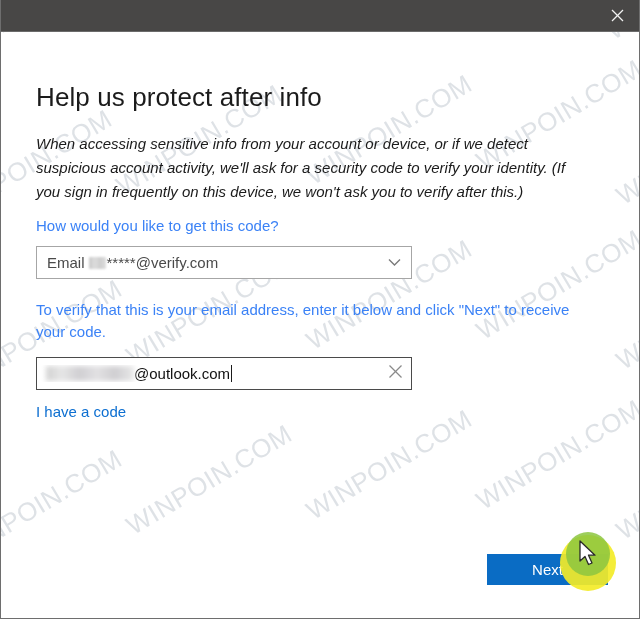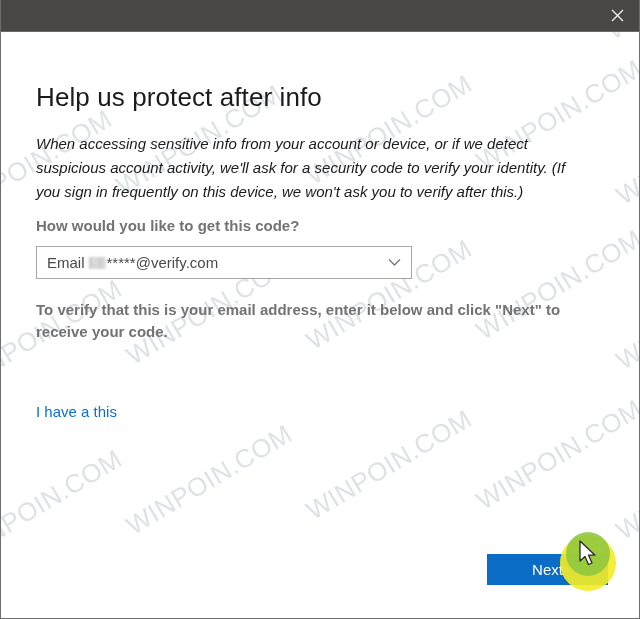--- a/index.html
+++ b/index.html
@@ -102,22 +102,22 @@
     font-size: 15px;
     line-height: 24px;
     color: #1b1b1b;
     font-style: italic;
   }
 
   .field-label {
     position: absolute;
     left: 35px;
     font-size: 15px;
-    font-weight: bold;
-    color: #737373;
+    font-weight: normal;
+    color: #3b82f6;
     line-height: 22px;
   }
   #code-method-label { top: 184px; }
   #verify-label { top: 268px; width: 556px; }
 
   
   #method-select {
     position: absolute;
     left: 35px;
     top: 215px;
@@ -320,22 +320,37 @@
       </div>
       <div id="method-chevron">
         <svg width="13" height="9" viewBox="0 0 13 9">
           <polyline points="1,1.5 6.5,7 12,1.5" fill="none" stroke="#7a7a7a" stroke-width="1.4"></polyline>
         </svg>
       </div>
     </div>
 
     <div class="field-label" id="verify-label">To verify that this is your email address, enter it below and click "Next" to receive your code.</div>
 
-
-    <a id="have-code-link" href="#">I have a this</a>
+    <div id="email-input-wrap">
+      <div id="email-input-value">
+        <span id="email-redact"></span>
+        <span>@outlook.com</span>
+        <span id="email-caret"></span>
+      </div>
+      <div id="email-clear-btn">
+        <span>
+          <svg width="15" height="15" viewBox="0 0 15 15">
+            <line x1="1.5" y1="1.5" x2="13.5" y2="13.5" stroke="#8a8a8a" stroke-width="1.3"></line>
+            <line x1="13.5" y1="1.5" x2="1.5" y2="13.5" stroke="#8a8a8a" stroke-width="1.3"></line>
+          </svg>
+        </span>
+      </div>
+    </div>
+
+    <a id="have-code-link" href="#">I have a code</a>
 
     <button id="next-button">Next</button>
 
   </div>
 
   <div id="click-halo"></div>
   <div id="click-halo-inner"></div>
   <div id="mouse-cursor">
     <svg width="20" height="28" viewBox="0 0 20 28">
       <polygon points="1,1 1,21 6,16.5 9.5,24.5 13,23 9.5,15.2 16,15.2" fill="#ffffff" stroke="#2a2a2a" stroke-width="1.3" stroke-linejoin="round"></polygon>

